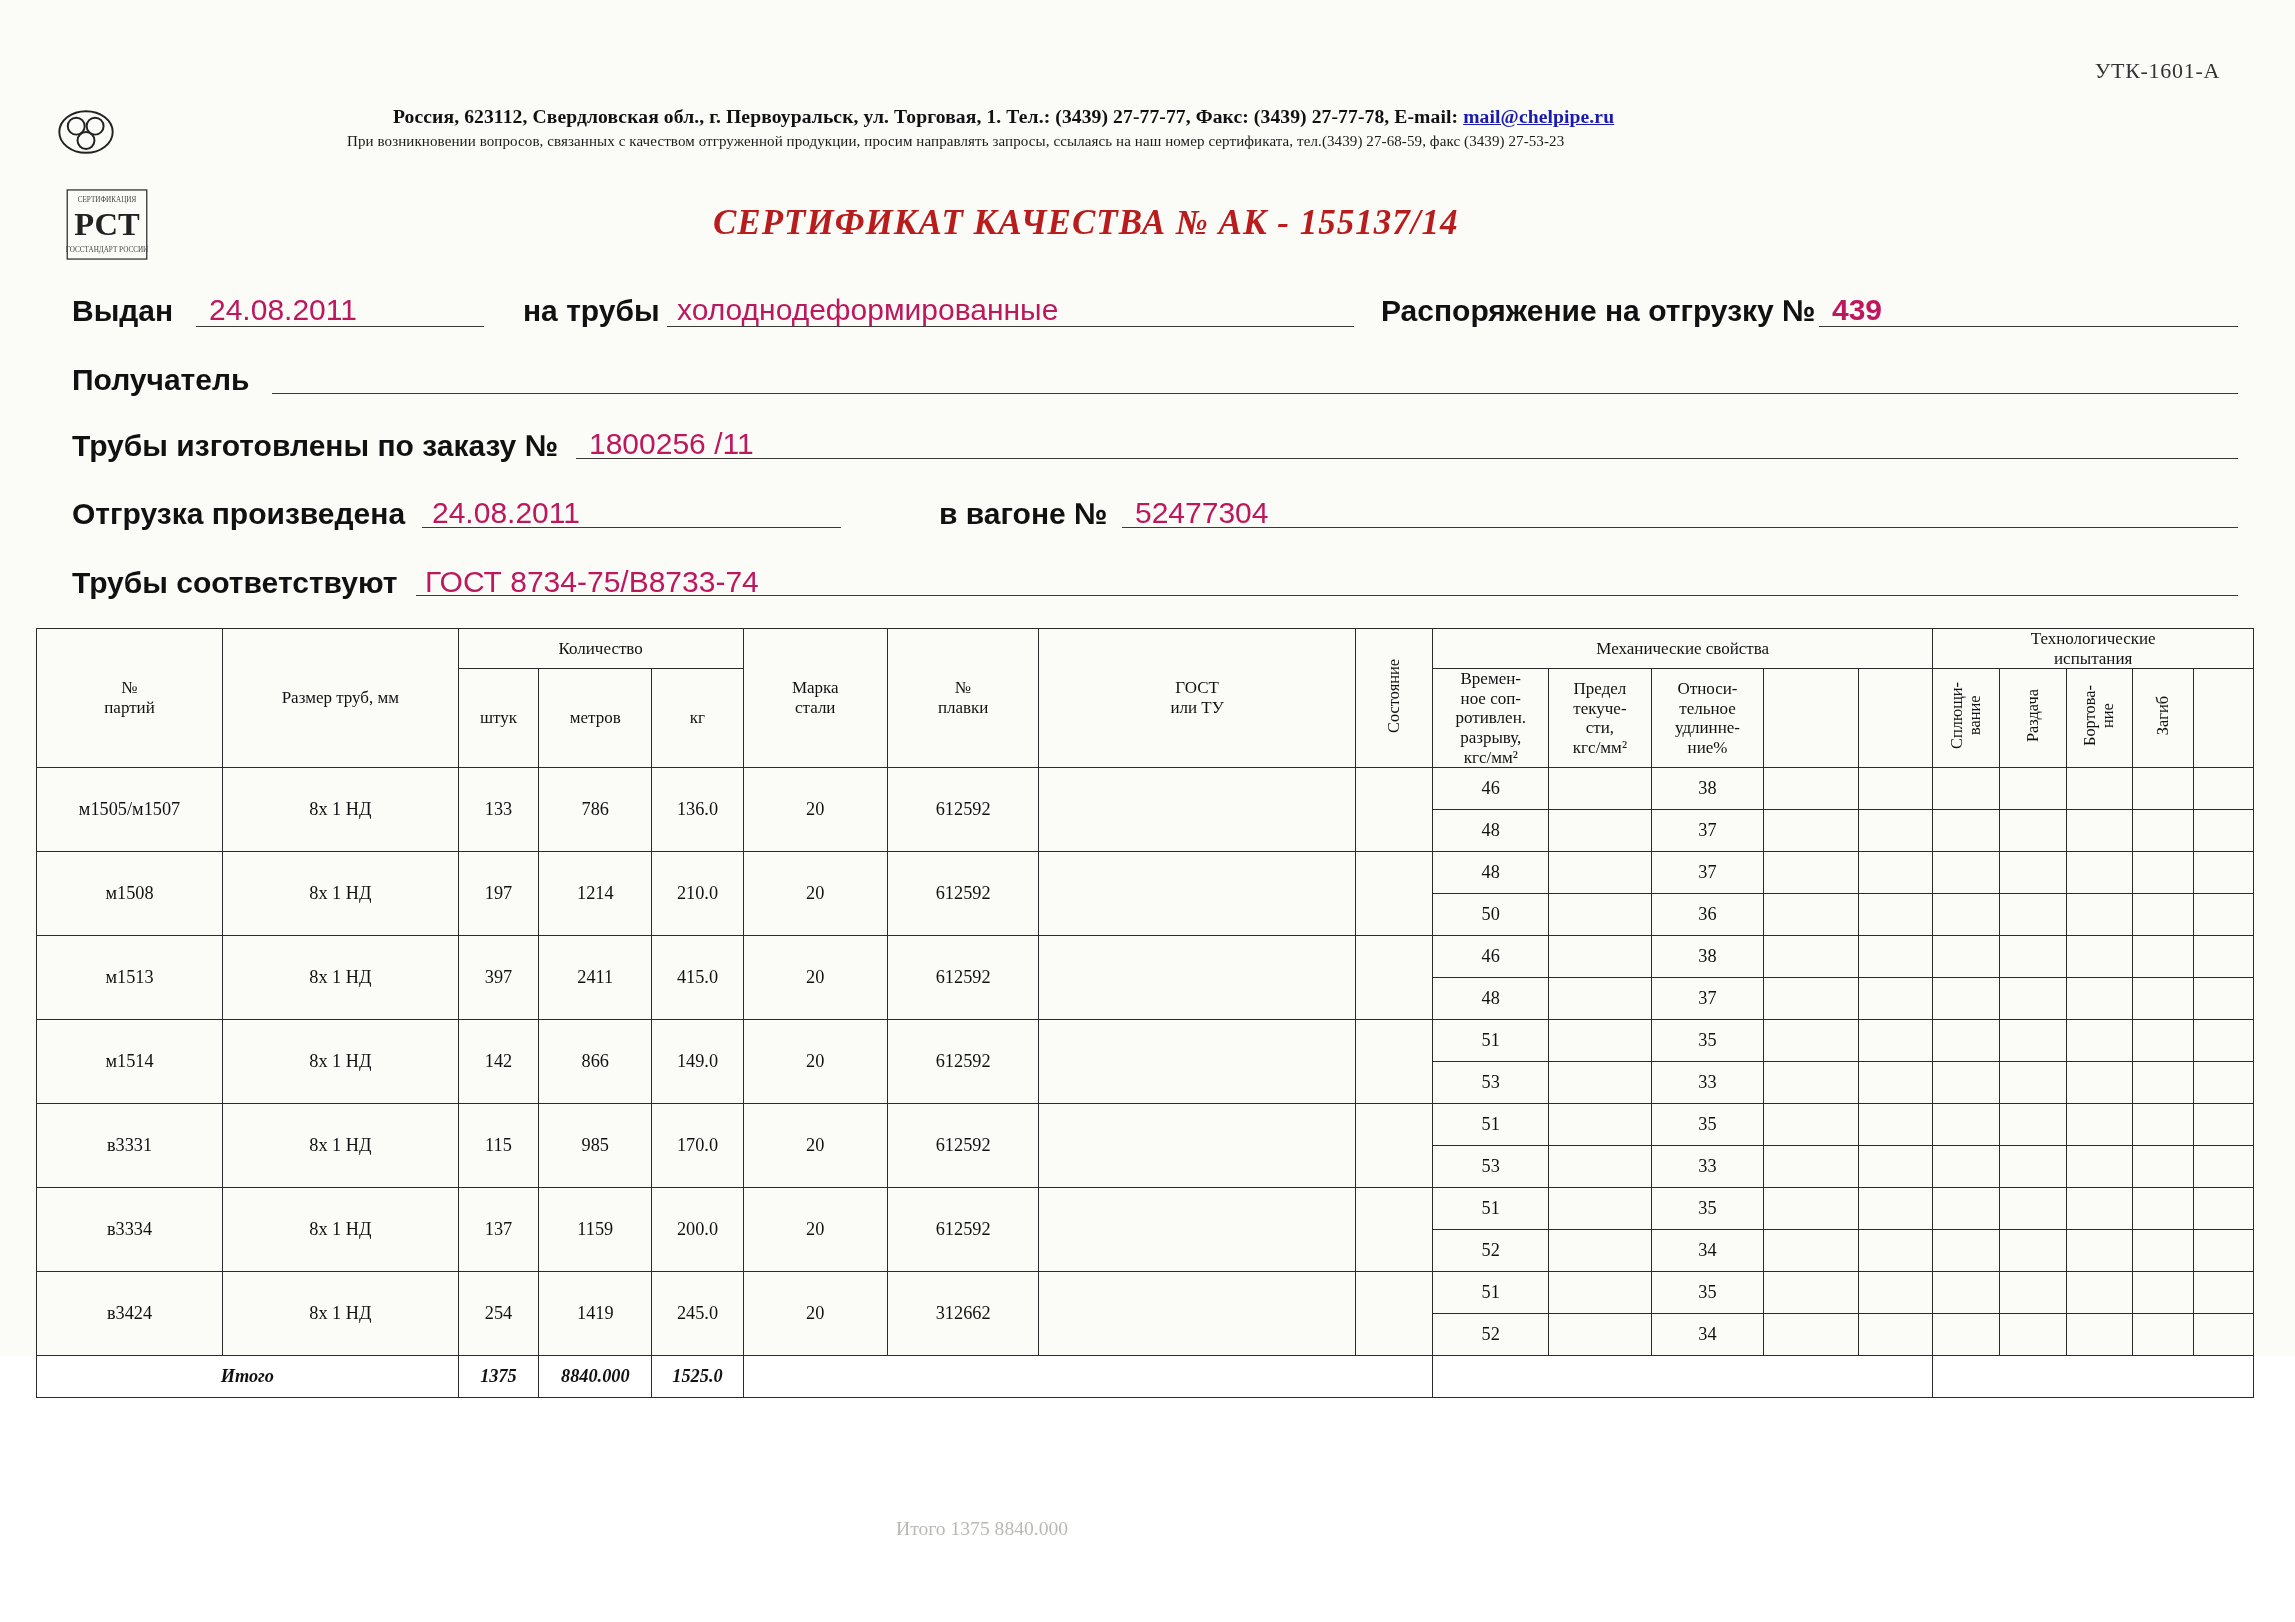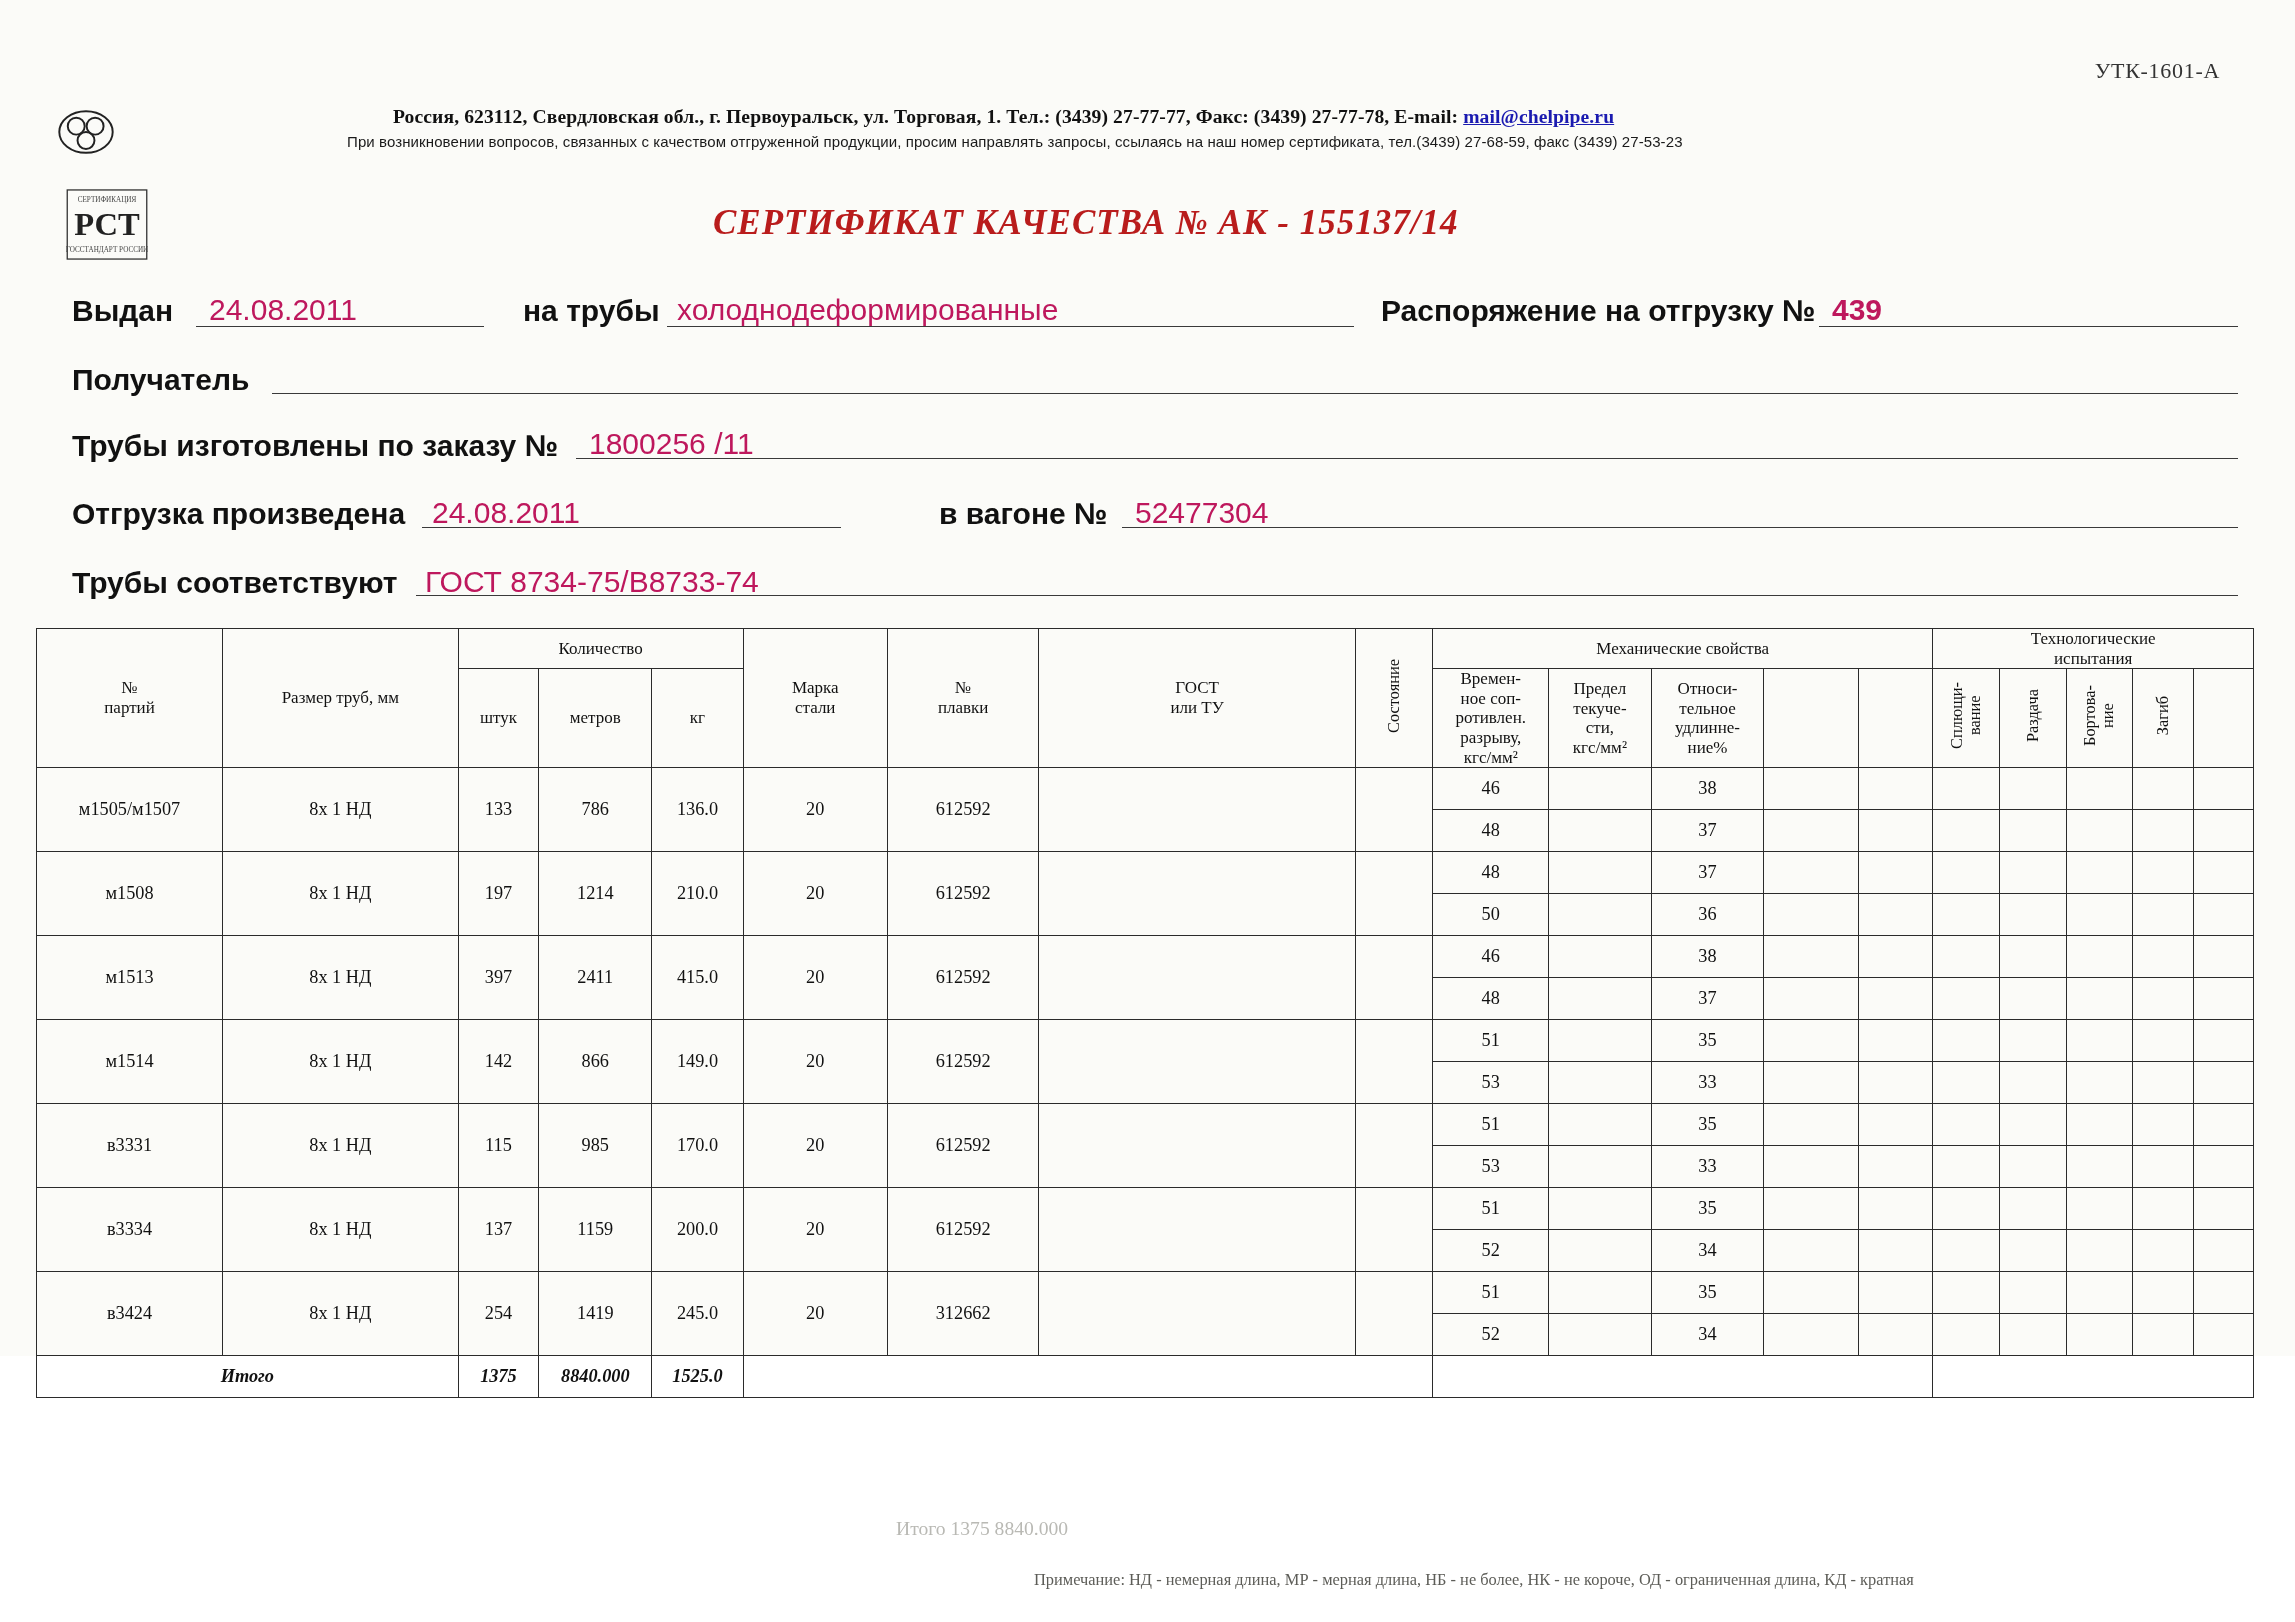--- a/index.html
+++ b/index.html
@@ -90,21 +90,21 @@
     color: #1a1ab0;
     text-decoration: underline;
     font-weight: bold;
   }
   .addr-note {
     position: absolute;
     left: 347px;
     top: 133px;
     width: 1885px;
     font-size: 15px;
-    font-family: Liberation Sans, sans-serif;
+    font-family: Liberation Serif, serif;
     color: #1a1a1a;
     letter-spacing: 0.1px;
   }
 
   .doc-title {
     position: absolute;
     left: 713px;
     top: 203px;
     font-family: "Liberation Serif", serif;
     font-style: italic;
@@ -609,15 +609,14 @@
           <td colspan="4"></td>
           <td colspan="5"></td>
           <td colspan="5"></td>
         </tr>
       </tfoot>
     </table>
   </div>
 
   <div class="ghost" style="left:896px; top:1518px;">Итого        1375  8840.000</div>
 
-  <div class="footnote">Примечание: НД - немерная длина, МР - мерная длина, НБ - не более, НК - не короче, ОД - ограниченная длина, КД - кратная</div>
 </div>
 
 
 </body></html>

